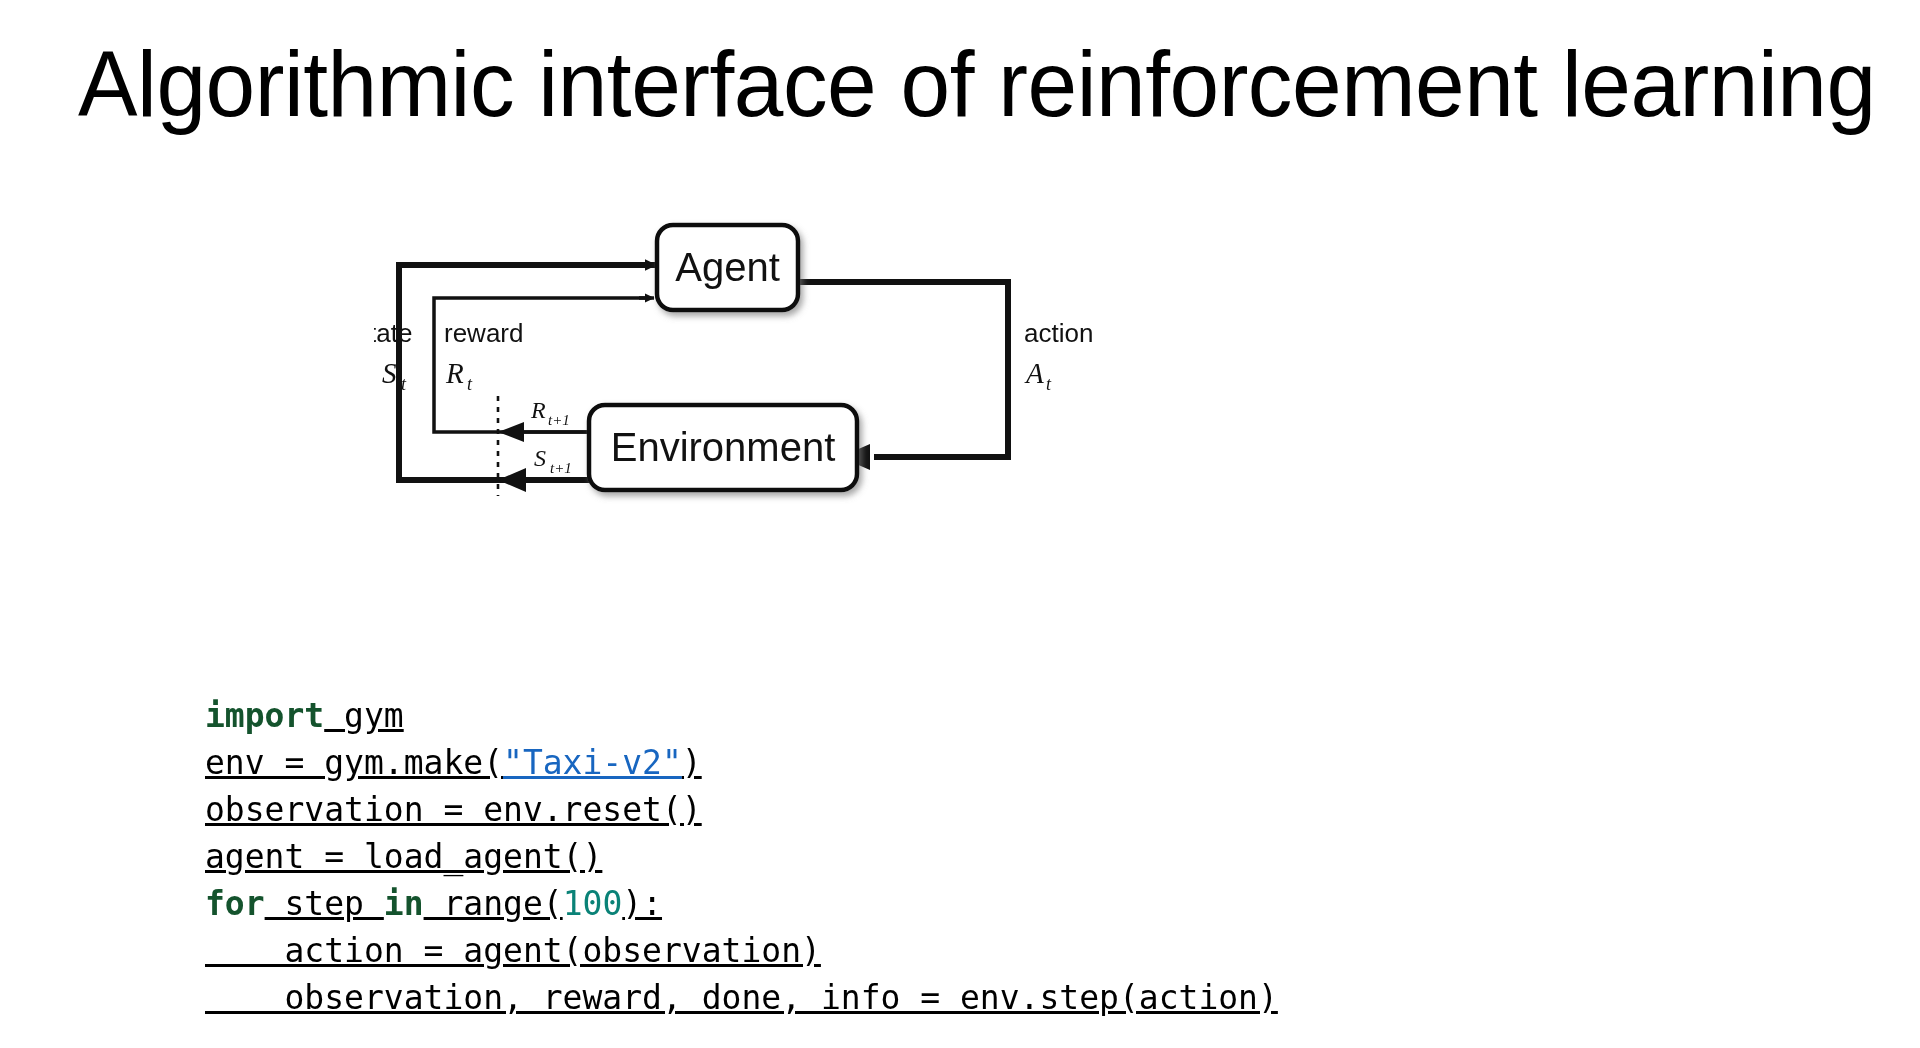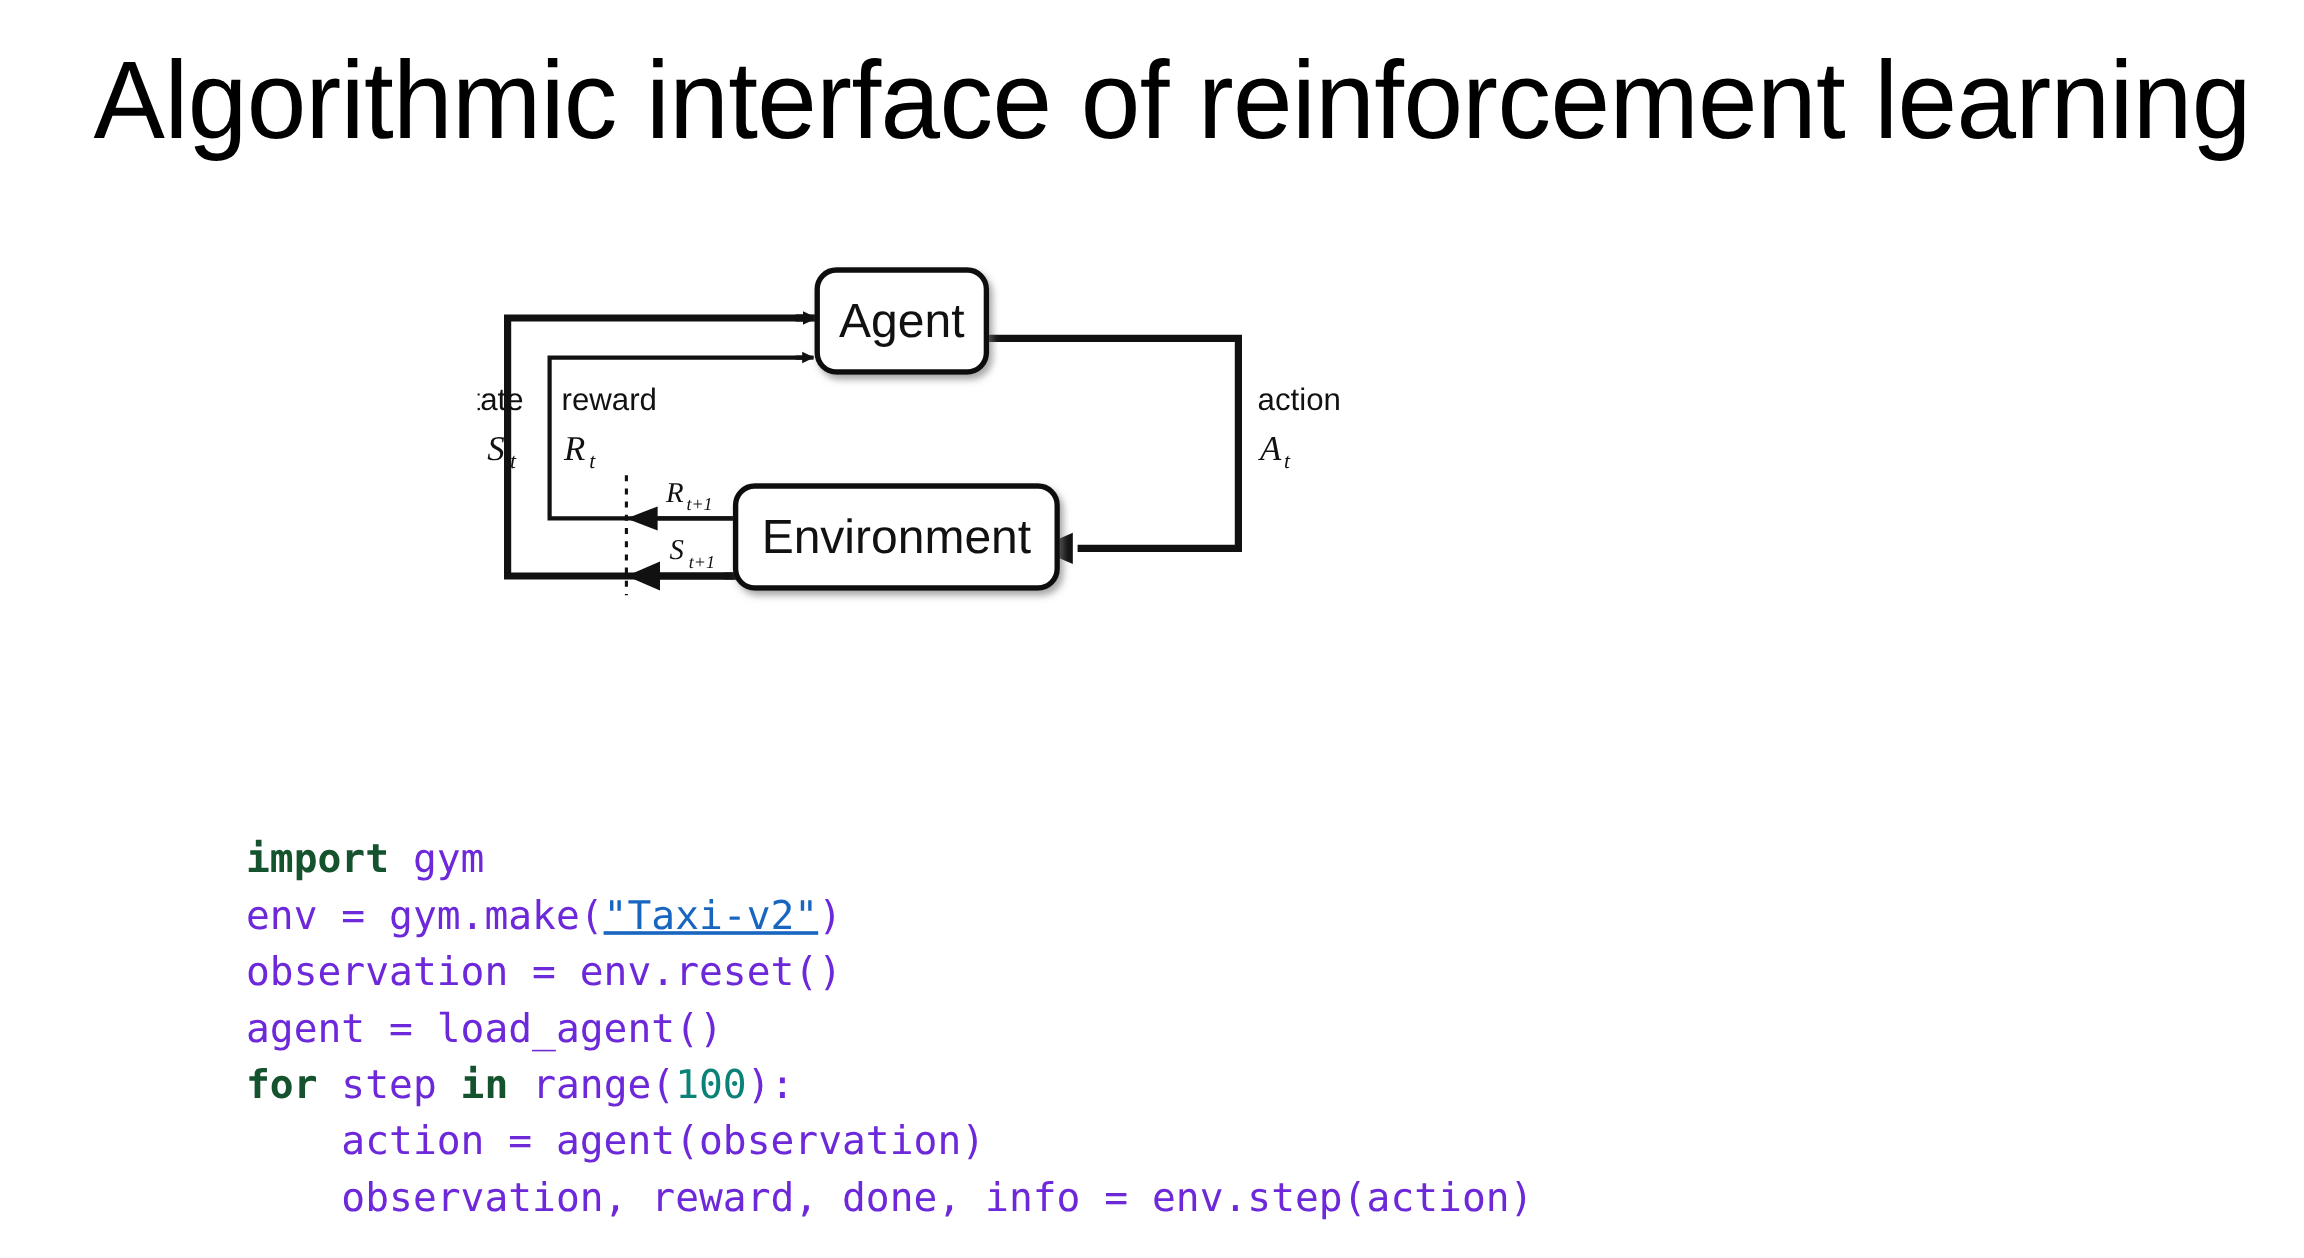--- a/index.html
+++ b/index.html
@@ -30,21 +30,21 @@
     letter-spacing: -0.5px;
     color: #000000;
     white-space: nowrap;
     transform: scaleX(0.97);
     transform-origin: left center;
   }
 
   
   .diagram-wrap {
     position: absolute;
-    left: 398px;
+    left: 374px;
     top: 200px;
     width: 1000px;
     height: 330px;
   }
   .diagram-wrap svg { display: block; }
 
   .dg-box-label {
     font-family: "Liberation Sans", sans-serif;
     font-size: 40px;
     fill: #111111;
@@ -95,21 +95,21 @@
   .tok-kw {
     font-weight: bold;
     color: #14532d;
   }
   .tok-num { color: #0a8277; text-align: center; }
   .tok-link {
     color: #1866c0;
     text-decoration: underline;
     cursor: pointer;
   }
-  .tok-plain { color: #6d28d9; }
+  .tok-plain { color: #000000; text-decoration: underline; }
 </style>
 </head>
 <body>
 
 <div class="slide-title">Algorithmic interface of reinforcement learning</div>
 
 <div class="diagram-wrap">
   <svg width="1000" height="330" viewBox="0 0 1000 330" xmlns="http://www.w3.org/2000/svg">
 
     <defs>

